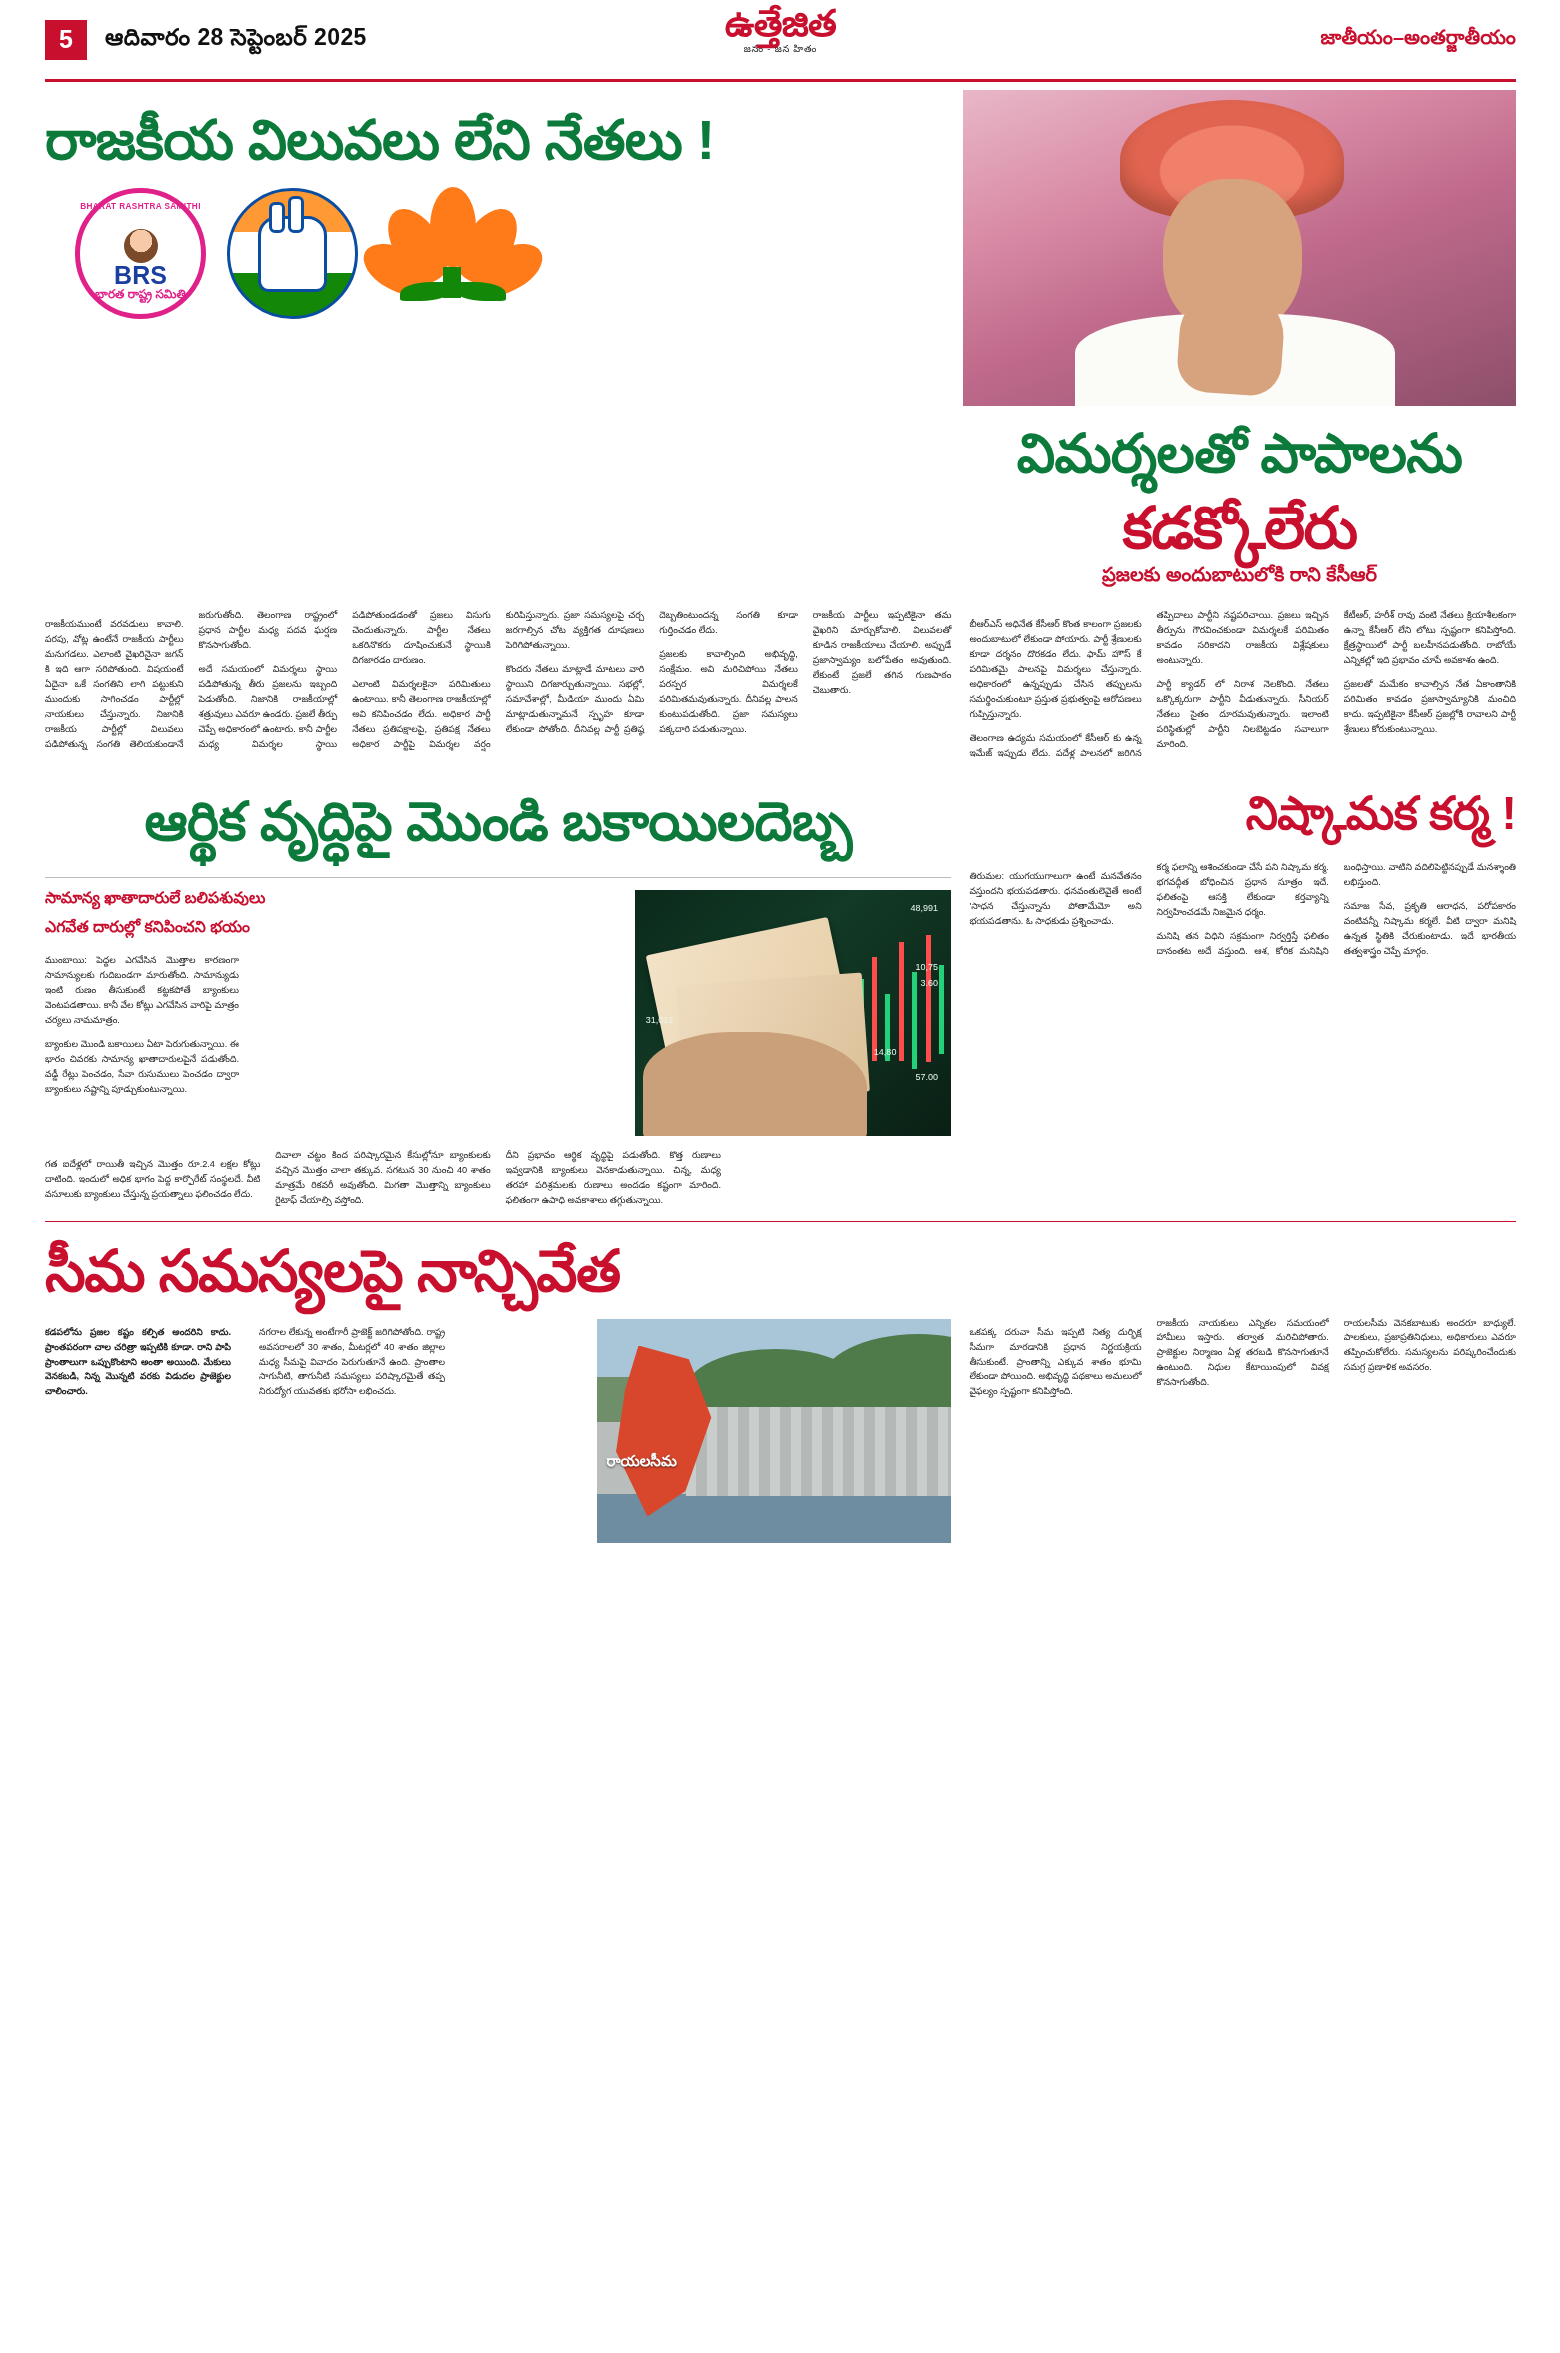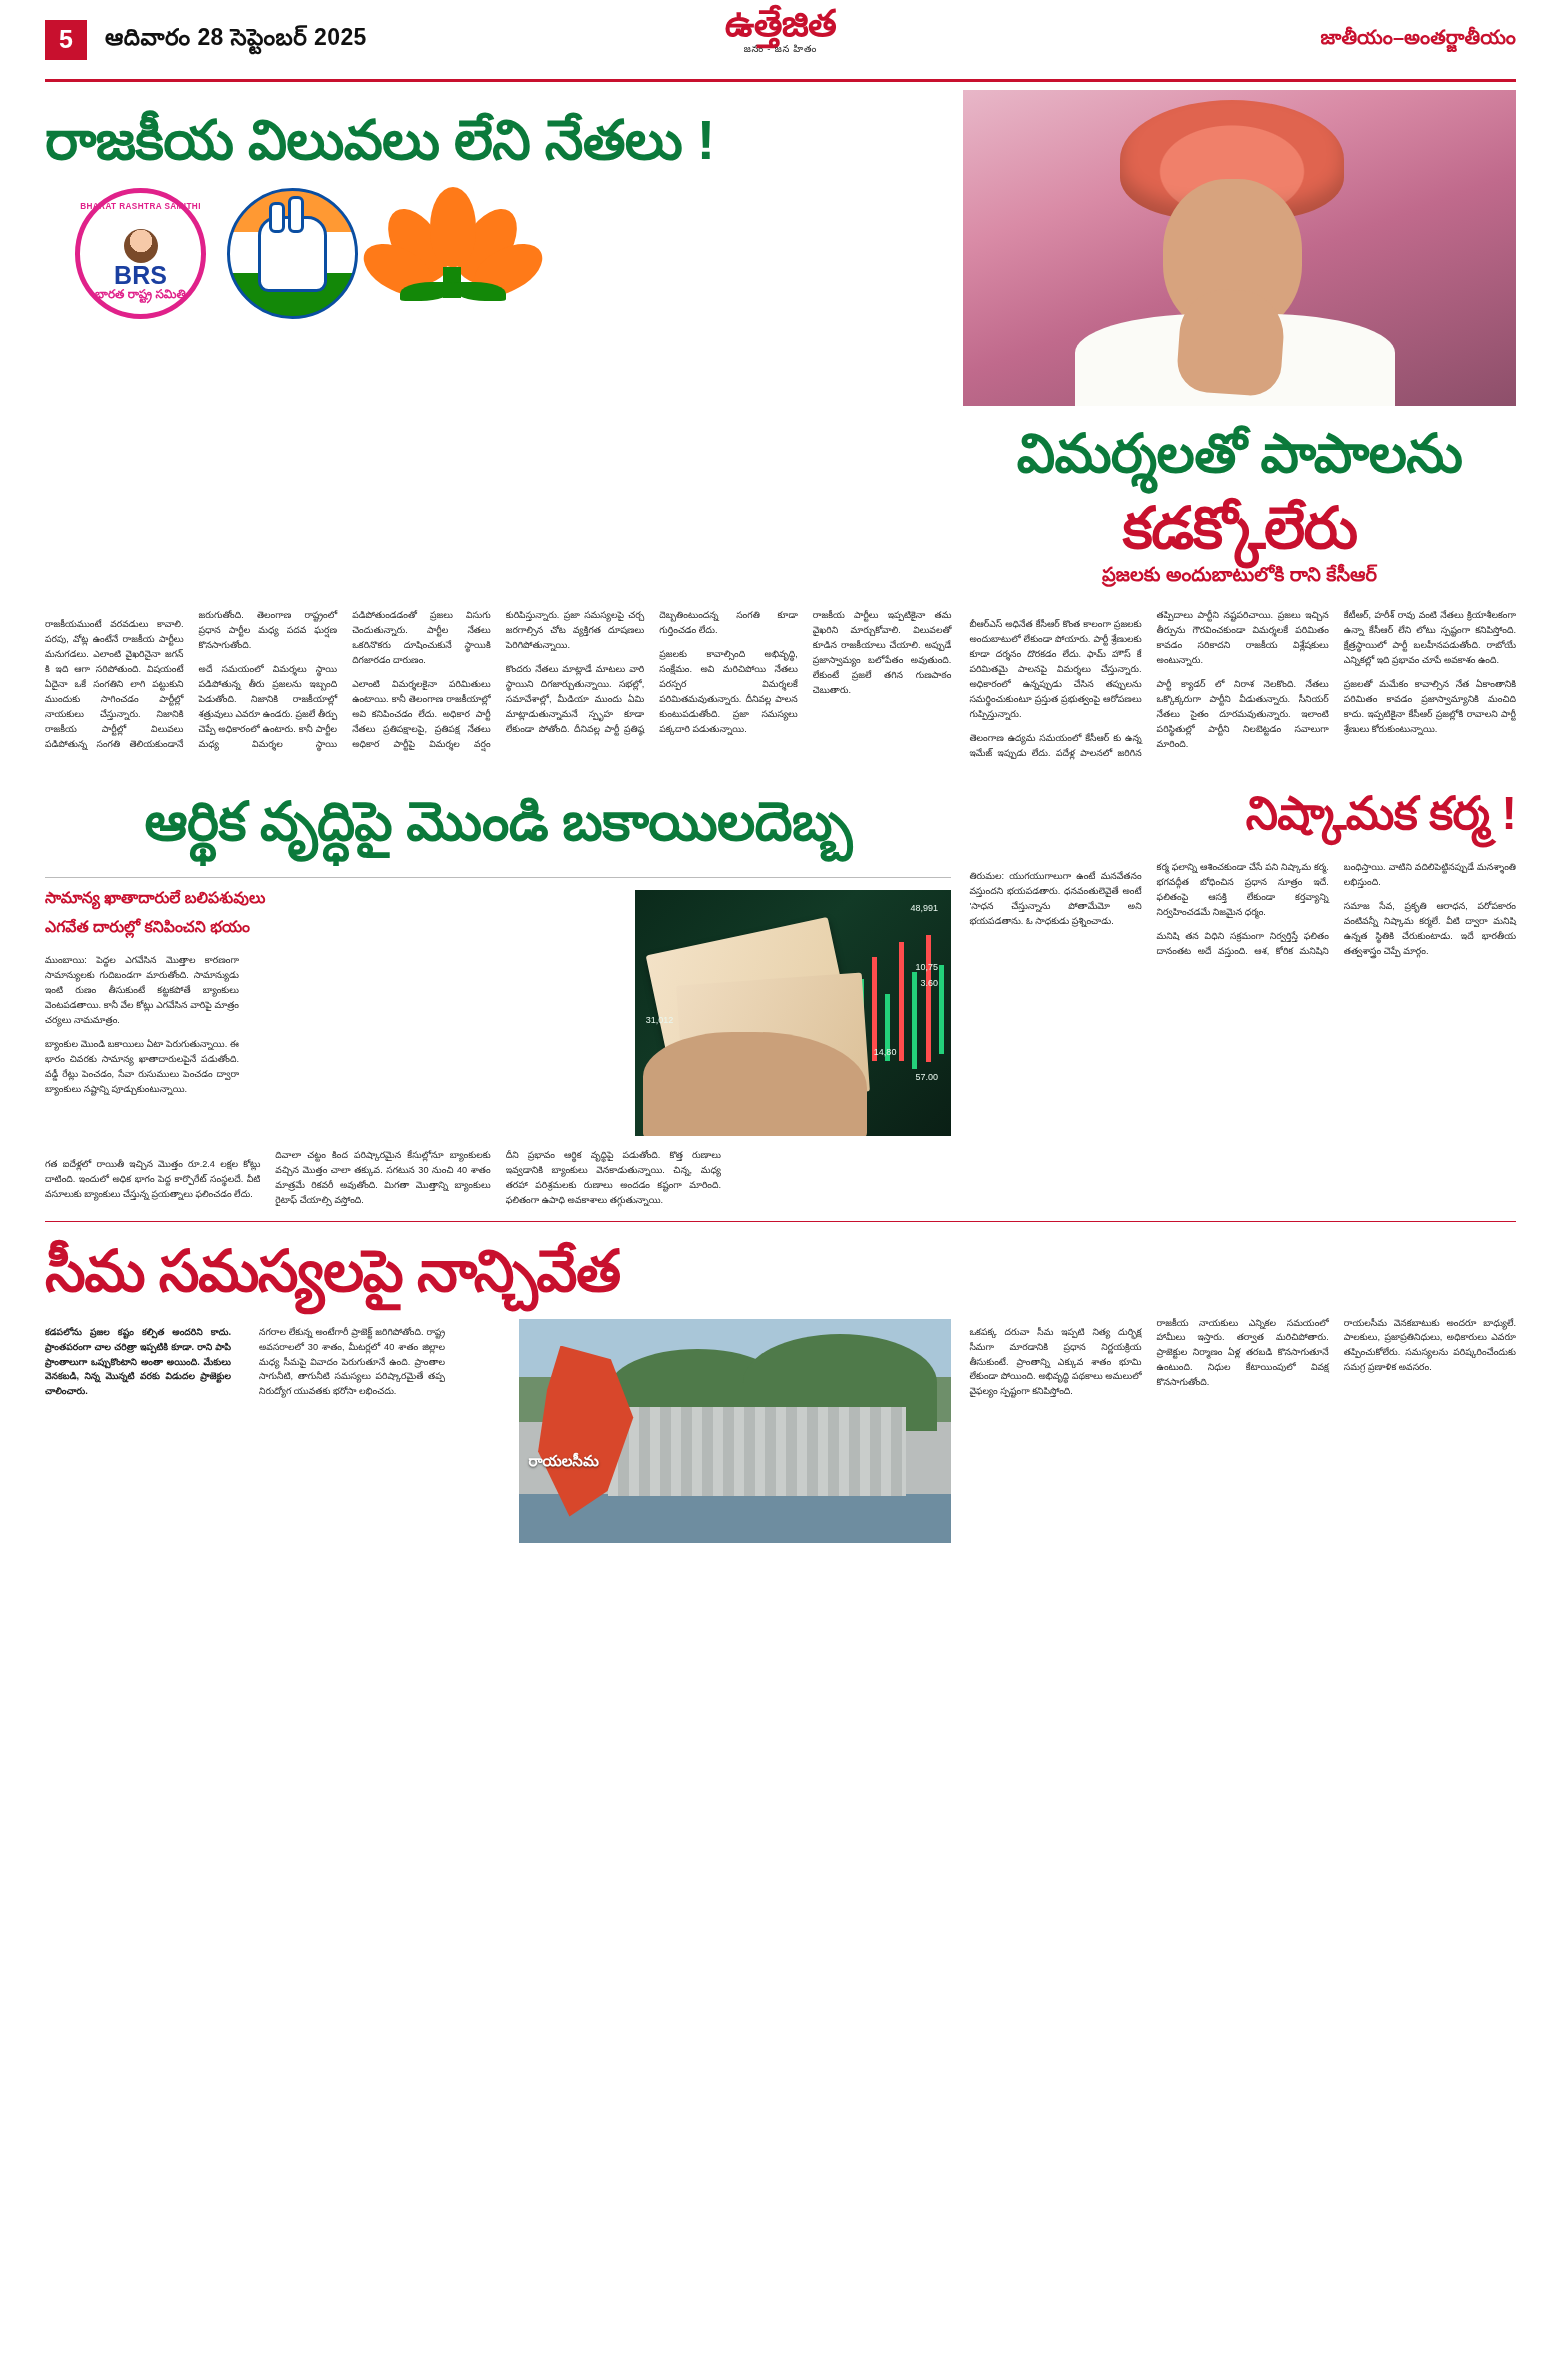--- a/index.html
+++ b/index.html
@@ -280,21 +280,21 @@
     font-size: 46px; font-weight:bold; color:#c8102e; text-align:right;
     letter-spacing:-0.7px; margin: 12px 0 9px 0;
   }
 
   
   .bottom-zone { display:flex; gap:18px; margin-top: 6px; }
   .bot-left { width: 917px; }
   .bot-right { width: 553px; }
 
   .dam-photo {
-    width: 432px; height: 224px; float:right; margin: 3px 0 7.5px 12px;
+    width: 354px; height: 224px; float:right; margin: 3px 0 7.5px 12px;
     background: linear-gradient(180deg,#a9c6d8 0 26%, #6e8f6a 26% 46%, #b9bdbc 46% 78%, #6e8da0 78% 100%);
     position:relative; overflow:hidden;
   }
   .dam-photo .hill { position:absolute; background:#4f7a4a; border-radius: 50% 50% 0 0; }
   .dam-photo .wall {
     position:absolute; left:89px; top:88px; width:298px; height:89px;
     background: repeating-linear-gradient(90deg,#c9cdcb 0 10.4px,#b4b9b7 10.4px 21px);
   }
   .dam-photo .mapbox {
     position:absolute; left:7.5px; top:27px; width:112px; height:171px;

